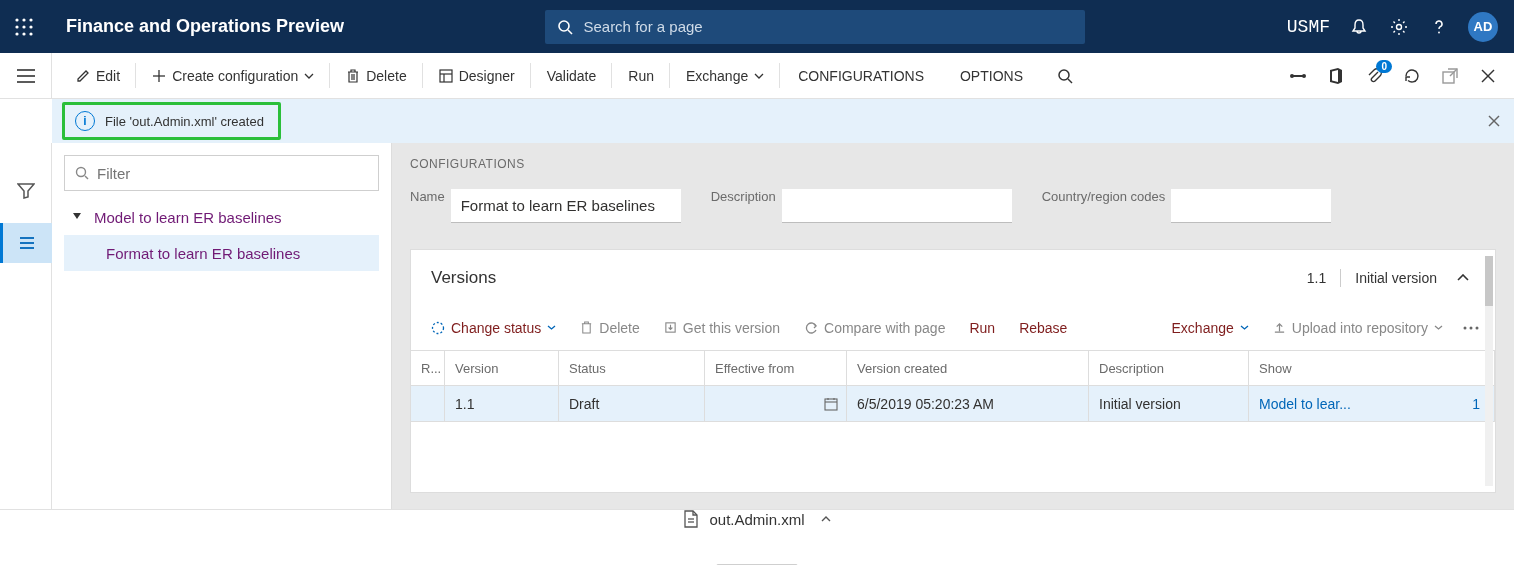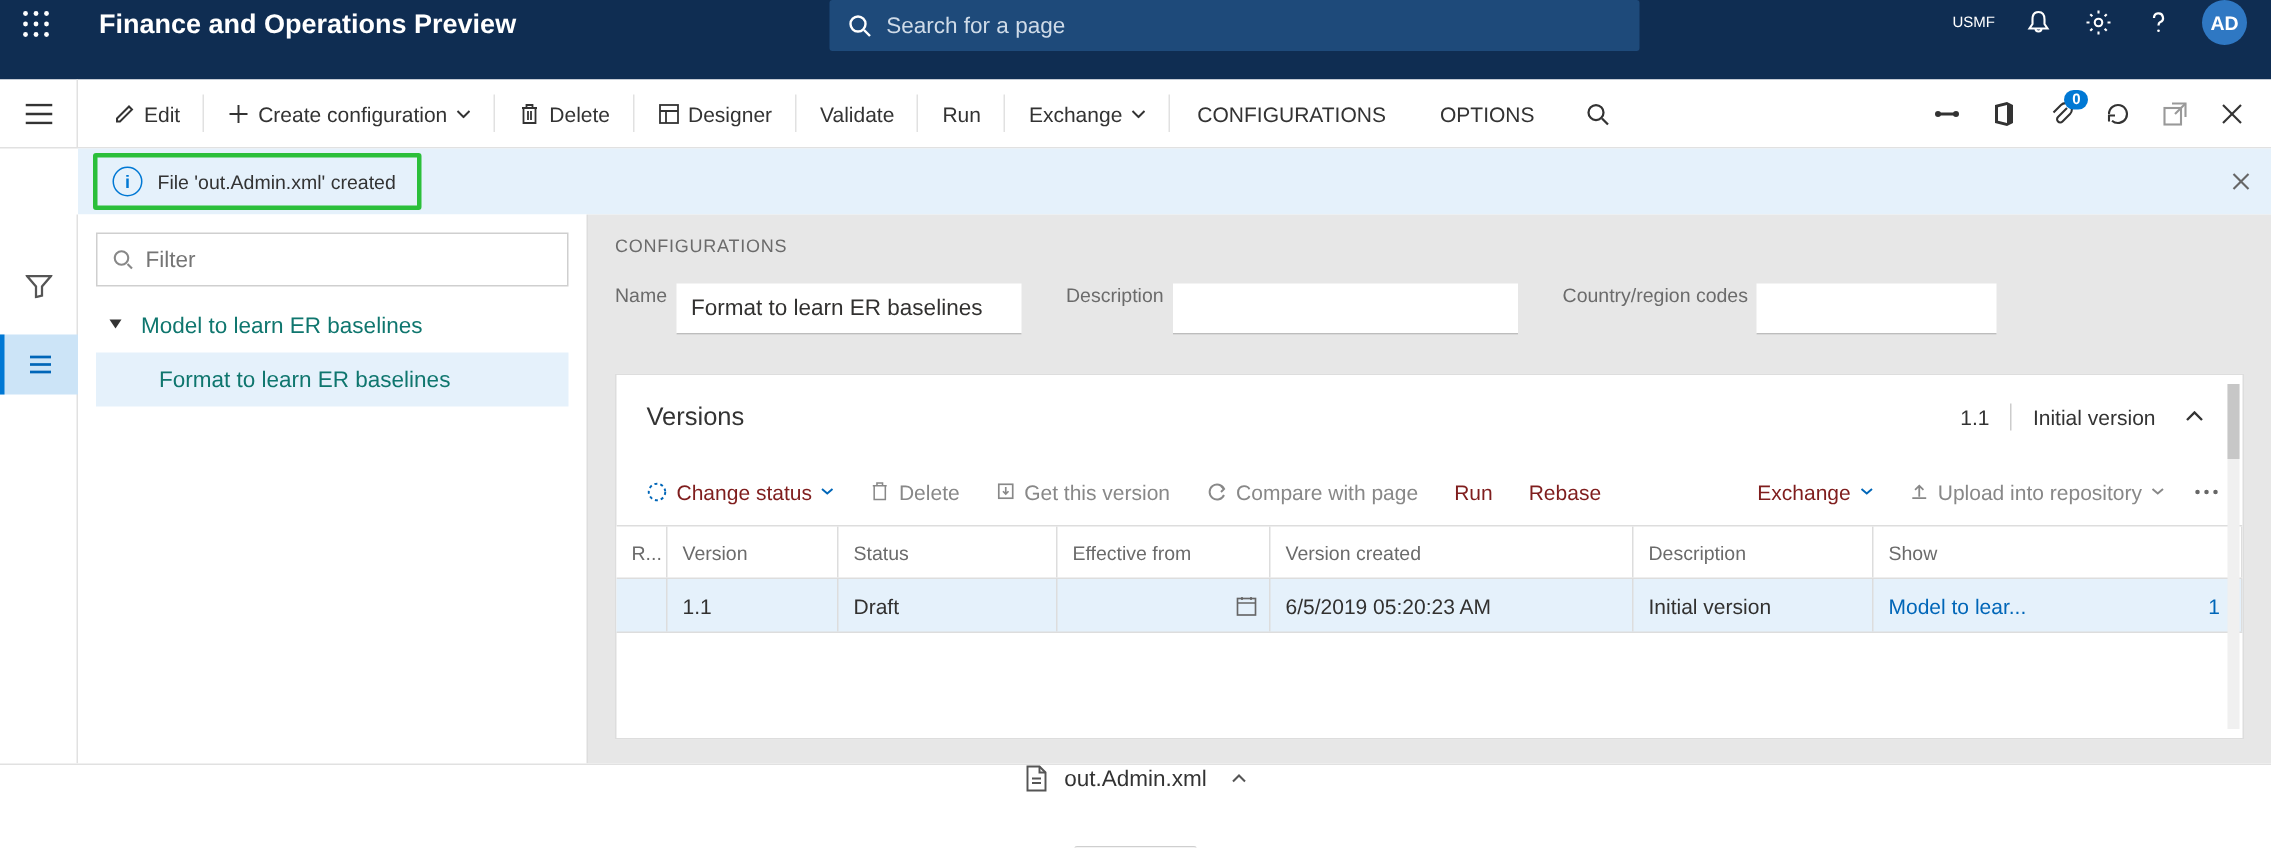--- a/index.html
+++ b/index.html
@@ -1,28 +1,28 @@
 <!DOCTYPE html>
 <html><head>
 <meta charset="utf-8">
 <style>
 * { box-sizing: border-box; margin: 0; padding: 0; font-family: "Segoe UI", Arial, sans-serif; }
 body { width: 1514px; height: 565px; background: #fff; overflow: hidden; position: relative; }
 
 
-.navbar { height: 53px; background: #0f2d52; display: flex; align-items: flex-start; color: #fff; padding: 0 8px; }
+.navbar { height: 53px; background: #0f2d52; display: flex; align-items: center; color: #fff; padding: 0 8px; }
 .nav-left { display: flex; align-items: center; gap: 18px; }
 .waffle { width: 32px; height: 32px; display: flex; align-items: center; justify-content: center; cursor: pointer; }
 .app-title { font-size: 18px; font-weight: 600; margin-left: 8px; }
 .nav-center { flex: 1; display: flex; justify-content: center; }
 .search-box { width: 540px; height: 34px; background: #1e4a7a; border-radius: 2px; display: flex; align-items: center; padding: 0 12px; gap: 10px; }
 .search-box input { flex: 1; background: transparent; border: none; color: #fff; font-size: 15px; outline: none; }
 .search-box input::placeholder { color: #cfdbe8; }
 .nav-right { display: flex; align-items: center; gap: 18px; padding-right: 8px; }
-.nav-company { font-size: 10px; }
+.nav-company { font-size: 18px; font-family: Liberation Mono, monospace; }
 .nav-icon { width: 22px; height: 22px; display: flex; align-items: center; justify-content: center; cursor: pointer; }
 .avatar { width: 30px; height: 30px; border-radius: 50%; background: #2f78c3; display: flex; align-items: center; justify-content: center; font-size: 13px; font-weight: 600; }
 
 
 .actionbar { height: 46px; border-bottom: 1px solid #e1e1e1; display: flex; align-items: flex-start; background: #fff; }
 .actionbar-left { width: 52px; display: flex; align-items: center; justify-content: center; height: 100%; border-right: 1px solid #e1e1e1; }
 .hamburger-icon { cursor: pointer; }
 .actionbar-main { flex: 1; display: flex; align-items: center; height: 100%; padding: 0 8px; }
 .ab-btn { height: 100%; display: flex; align-items: center; padding: 0 16px; gap: 6px; font-size: 14px; color: #333; cursor: pointer; position: relative; }
 .ab-btn.sep::after { content: ""; position: absolute; right: 0; top: 10px; bottom: 10px; width: 1px; background: #e1e1e1; }
@@ -40,21 +40,21 @@
 
 
 .body { display: flex; position: absolute; top: 143px; bottom: 56px; left: 0; right: 0; }
 .leftrail { width: 52px; background: #fff; border-right: 1px solid #e1e1e1; display: flex; flex-direction: column; align-items: center; padding-top: 34px; gap: 18px; }
 .rail-btn { width: 28px; height: 28px; display: flex; align-items: center; justify-content: center; cursor: pointer; }
 .rail-btn.active { background: #cce4f7; width: 52px; height: 40px; border-left: 3px solid #0078d4; }
 
 .sidepanel { width: 340px; background: #fff; border-right: 1px solid #ddd; padding: 12px 12px 0 12px; }
 .filter-box { height: 36px; border: 1px solid #cfcfcf; display: flex; align-items: center; padding: 0 10px; gap: 8px; margin-bottom: 8px; }
 .filter-box input { flex: 1; border: none; outline: none; font-size: 15px; color: #666; }
-.tree-row { display: flex; align-items: center; height: 36px; padding-left: 8px; gap: 10px; font-size: 15px; color: #0f766e; cursor: pointer; }
+.tree-row { display: flex; align-items: center; height: 36px; padding-left: 8px; gap: 10px; font-size: 15px; color: #701a75; cursor: pointer; }
 .tree-row.child { padding-left: 42px; background: #e5f1fb; }
 .tree-caret { width: 12px; height: 12px; }
 
 .mainpanel { flex: 1; background: #e7e7e7; padding: 14px 18px 0 18px; overflow: auto; }
 .sect-title { font-size: 12px; color: #6b6b6b; letter-spacing: 0.5px; margin-bottom: 18px; }
 .fields-row { display: flex; gap: 30px; margin-bottom: 26px; }
 .field { display: flex; flex-direction: row; gap: 6px; }
 .field-label { font-size: 13px; color: #6b6b6b; }
 .field-input { height: 34px; background: #fff; border: none; border-bottom: 1px solid #bdbdbd; padding: 0 10px; font-size: 15px; color: #323130; }
 .field-input.link { color: #0066b8; background: #f0f0f0; }

